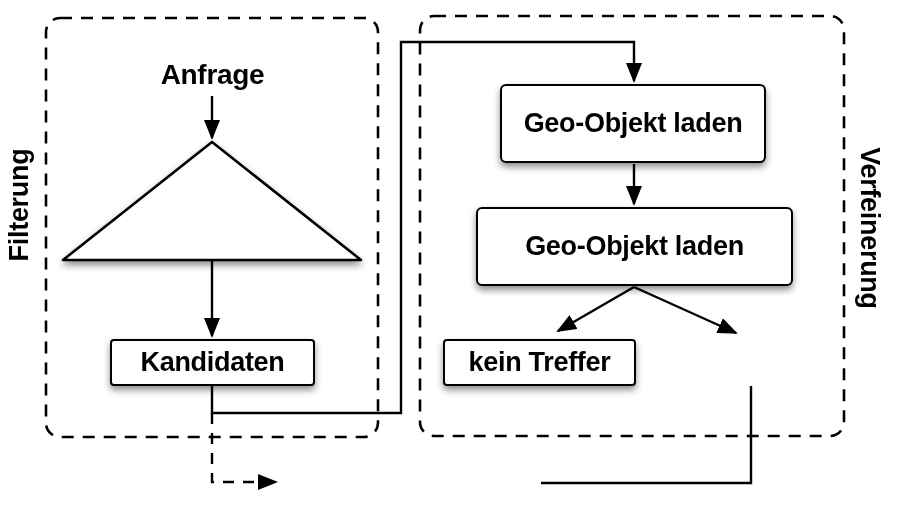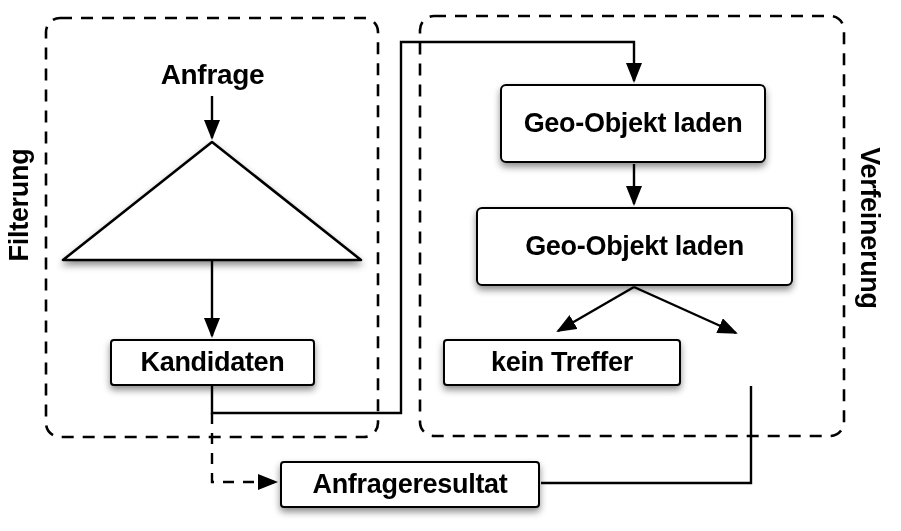--- a/index.html
+++ b/index.html
@@ -112,22 +112,19 @@
   </div>
 
   <div class="node rect" style="left:500px; top:84px; width:266px; height:79px;">
     <span>Geo-Objekt laden</span>
   </div>
 
   <div class="node rect" style="left:476px; top:207px; width:317px; height:79px;">
     <span>Geo-Objekt laden</span>
   </div>
 
-  <div class="node pill" style="left:443px; top:339px; width:238px; height:47px;">
+  <div class="node pill" style="left:443px; top:339px; width:193px; height:47px;">
     <span>kein Treffer</span>
   </div>
 
 
-  <div class="node pill" style="left:280px; top:461px; width:260px; height:47px;">
-    <span>Anfrageresultat</span>
-  </div>
 
 </div>
 
 </body></html>

